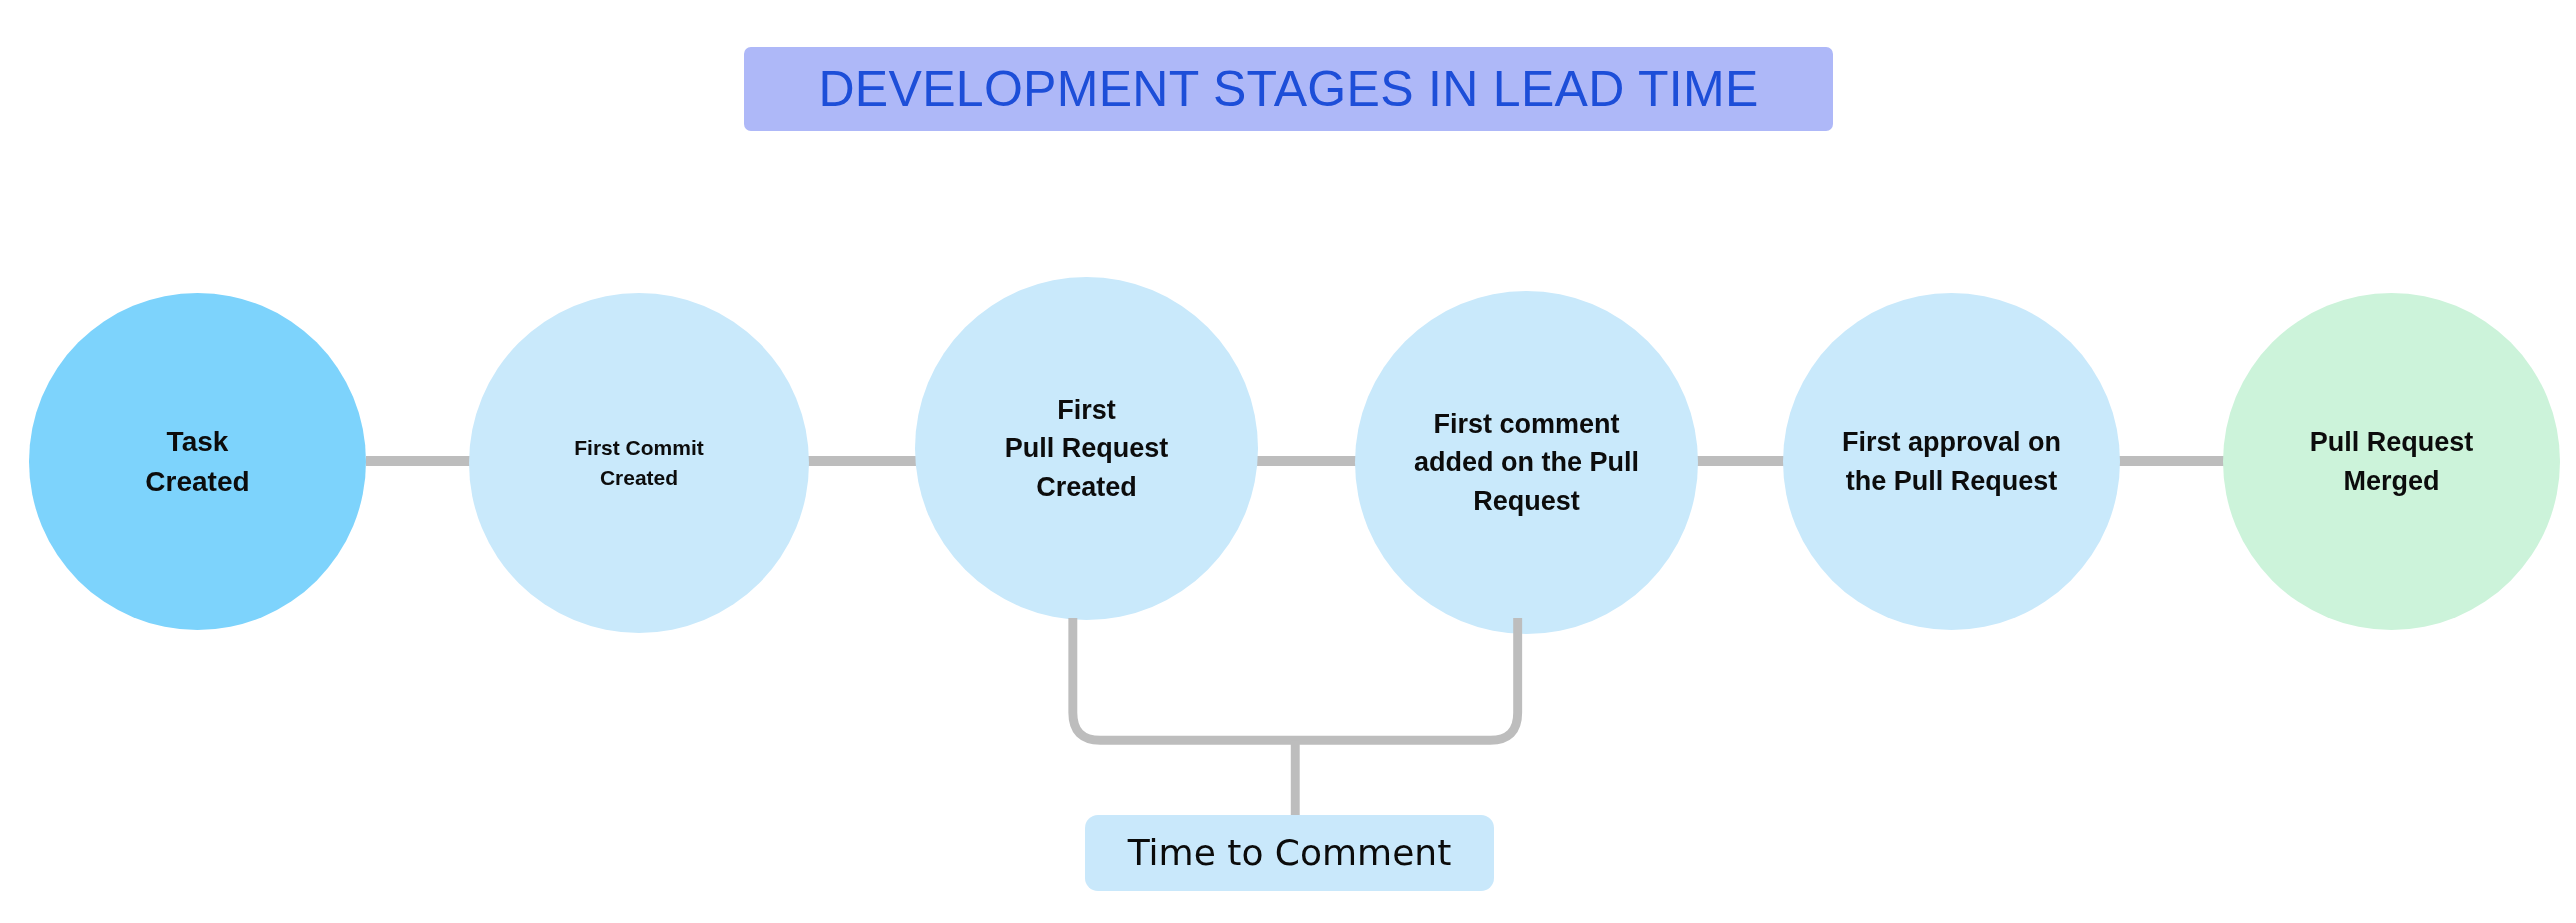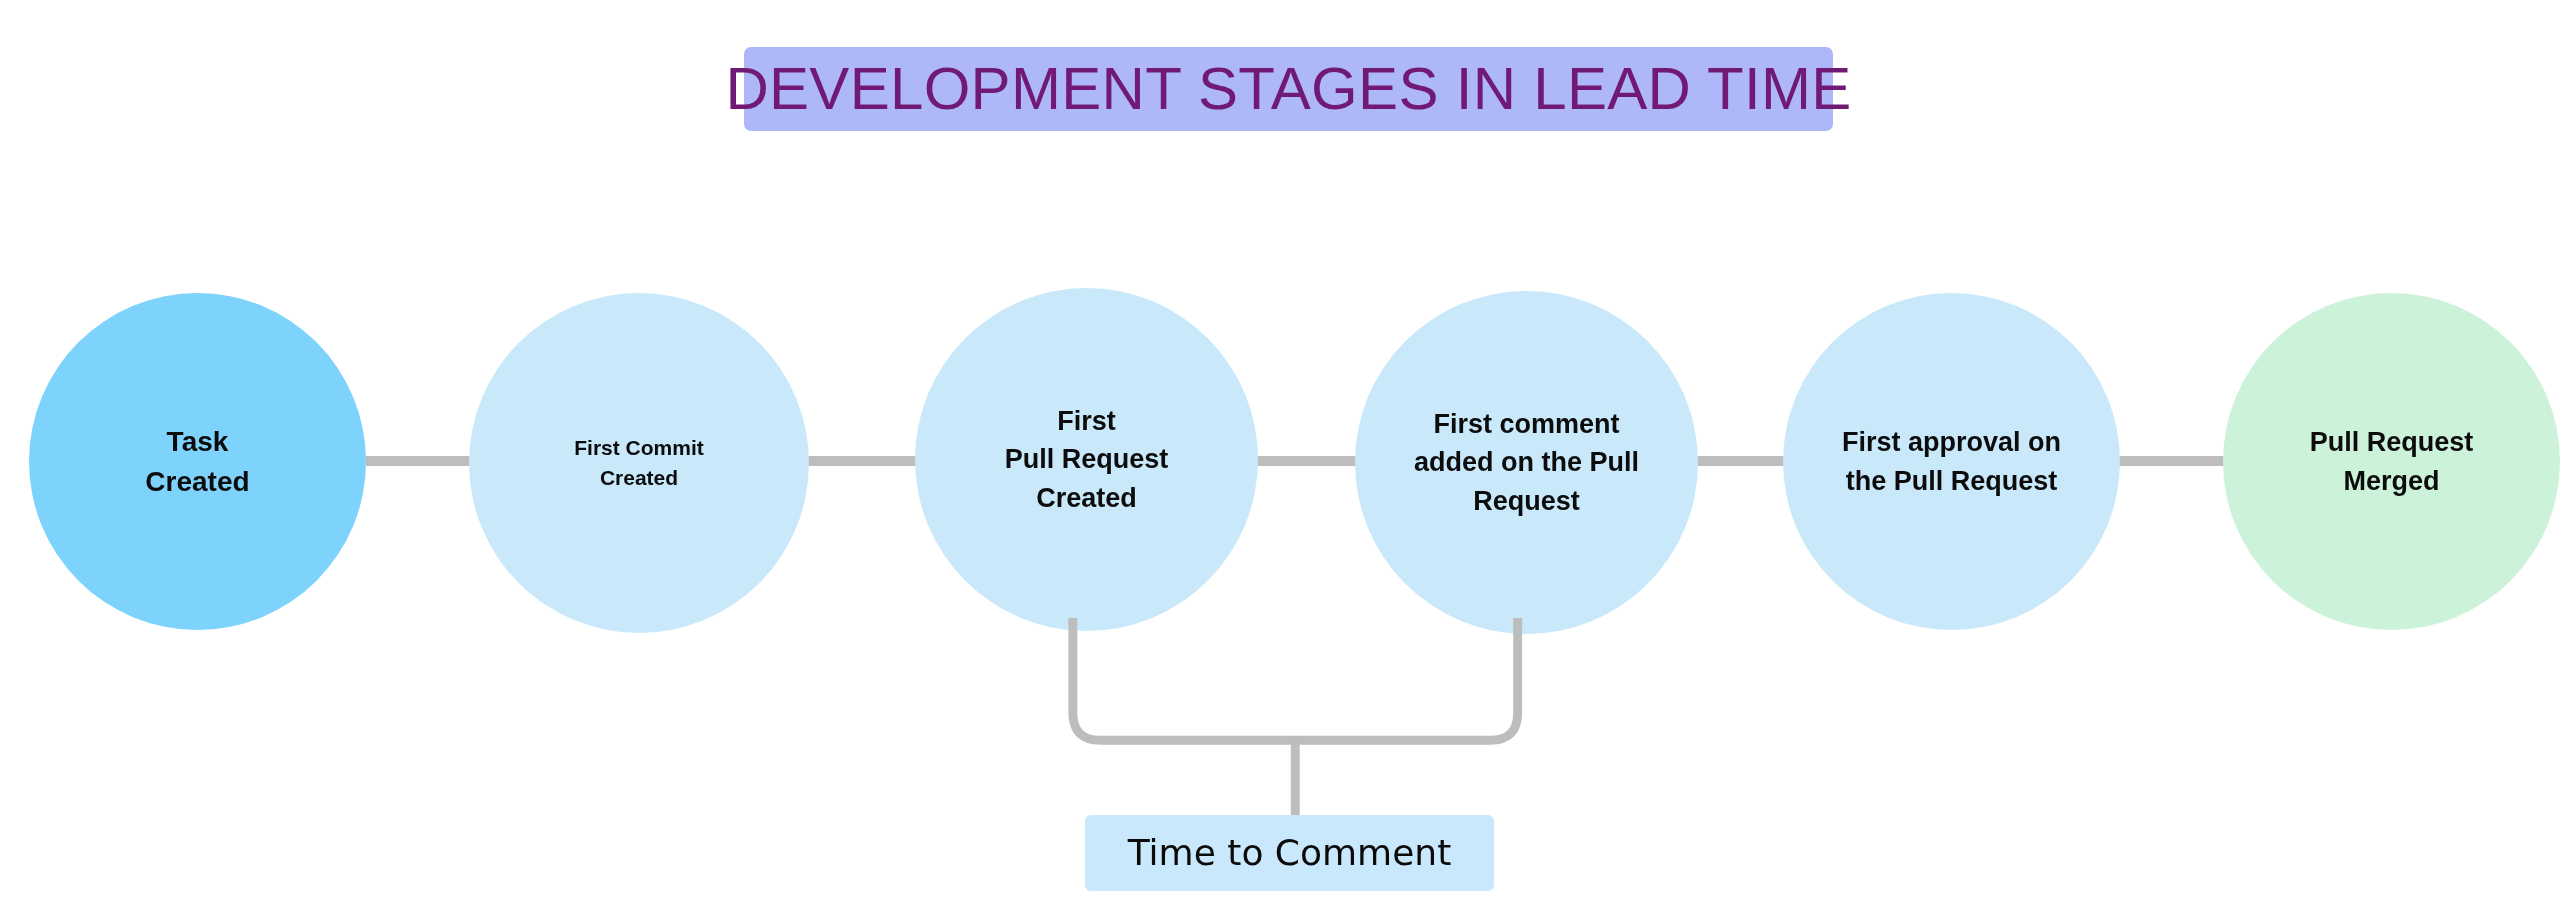--- a/index.html
+++ b/index.html
@@ -27,23 +27,23 @@
     height: 84px;
     background: #aeb8f8;
     border-radius: 6.9px;
     display: flex;
     align-items: center;
     justify-content: center;
     box-sizing: border-box;
   }
   #title-text {
     font-family: "Liberation Sans", sans-serif;
-    font-size: 60px;
+    font-size: 50px;
     font-weight: 400;
-    color: #701a75;
+    color: #1d4ed8;
     letter-spacing: 0.3px;
     white-space: nowrap;
     line-height: 1;
   }
 
   
   .connector {
     position: absolute;
     height: 9.6px;
     background: #bdbdbd;
@@ -69,21 +69,21 @@
     padding: 0 9.6px;
   }
 
   .node.pink  { background: #7dd3fc; }
   .node.blue  { background: #c9e9fb; }
   .node.green { background: #ccf3da; }
 
   
   #node-1 { left: 29px;   top: 293px; width: 337px; height: 337px; }
   #node-2 { left: 469px;  top: 293px; width: 340px; height: 340px; }
-  #node-3 { left: 915px; top: 288px; width: 343px; height: 343px; }
+  #node-3 { left: 915px; top: 277px; width: 343px; height: 343px; }
   #node-4 { left: 1355px; top: 291px; width: 343px; height: 343px; }
   #node-5 { left: 1783px; top: 293px; width: 337px; height: 337px; }
   #node-6 { left: 2223px; top: 293px; width: 337px; height: 337px; }
 
   #node-1 .node-label { font-size: 28px; }
   #node-2 .node-label { font-size: 21px; }
   #node-3 .node-label { font-size: 27px; }
   #node-4 .node-label { font-size: 27px; }
   #node-5 .node-label { font-size: 27px; }
   #node-6 .node-label { font-size: 27px; }
@@ -104,21 +104,21 @@
   }
 
   
   #annotation-box {
     position: absolute;
     left: 1085px;
     top: 815px;
     width: 409px;
     height: 76px;
     background: #c9e8fb;
-    border-radius: 6px;
+    border-radius: 13px;
     display: flex;
     align-items: center;
     justify-content: center;
     box-sizing: border-box;
   }
   #annotation-text {
     font-family: "DejaVu Sans", sans-serif;
     font-size: 36px;
     font-weight: 400;
     color: #0b0b0b;

